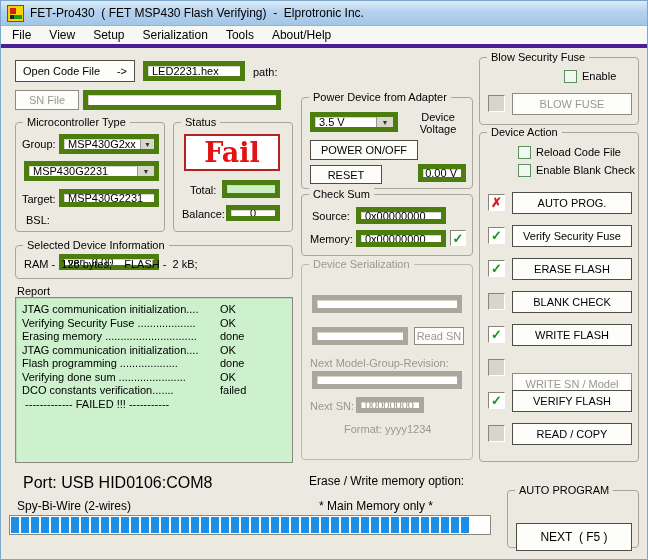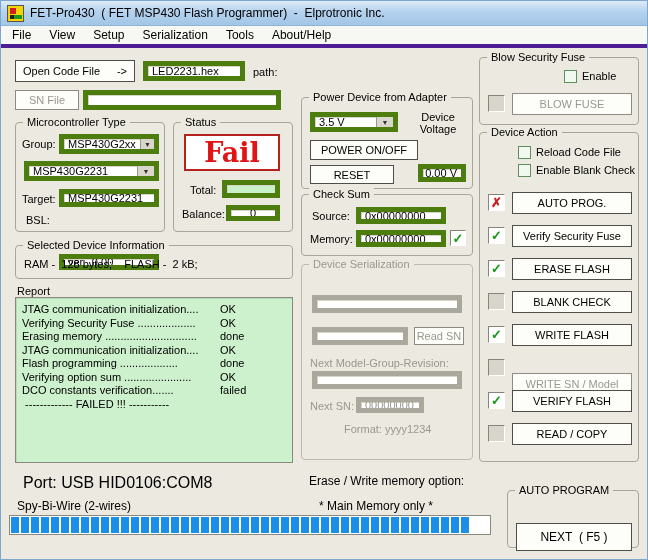--- a/index.html
+++ b/index.html
@@ -83,21 +83,21 @@
 <body>
 
 <div class="window">
 
   <div class="titlebar">
     <div class="app-icon">
       <div class="r"></div>
         <div class="g"></div>
         <div class="k"></div>
     </div>
-    <div class="title-text">FET-Pro430  ( FET MSP430 Flash Programmer)  -  Elprotronic Inc.</div>
+    <div class="title-text">FET-Pro430  ( FET MSP430 Flash Verifying)  -  Elprotronic Inc.</div>
   </div>
 
   <div class="menubar">
     <span class="menu-item">File</span>
     <span class="menu-item">View</span>
     <span class="menu-item">Setup</span>
     <span class="menu-item">Serialization</span>
     <span class="menu-item">Tools</span>
     <span class="menu-item">About/Help</span>
   </div>
@@ -163,42 +163,42 @@
       </div>
       <div class="r-row">
         <span class="r-label">JTAG communication initialization....</span>
           <span class="r-status">OK</span>
       </div>
       <div class="r-row">
         <span class="r-label">Flash programming ...................</span>
           <span class="r-status">done</span>
       </div>
       <div class="r-row">
-        <span class="r-label">Verifying option sum ......................</span>
+        <span class="r-label">Verifying done sum ......................</span>
           <span class="r-status">OK</span>
       </div>
       <div class="r-row">
         <span class="r-label">DCO constants verification.......</span>
           <span class="r-status">failed</span>
       </div>
       <div class="r-row">
         <span class="r-label"> ------------- FAILED !!! -----------</span>
           <span class="r-status"></span>
       </div>
     </div>
 
     <div class="group" style="left:300px; top:48px; width:172px; height:92px;">
       <span class="glabel">Power Device from Adapter</span>
       <div class="field dd abs" style="left:8px; top:14px; width:88px; height:20px;">
         <span class="dd-text">3.5 V</span>
         <span class="dd-arrow">▼</span>
       </div>
       <div class="lbl abs" style="left:112px; top:13px; width:48px; text-align:center; white-space:normal;">Device Voltage</div>
       <div class="btn abs" style="left:8px; top:42px; width:108px; height:20px;">POWER ON/OFF</div>
-      <div class="btn abs" style="left:8px; top:67px; width:84px; height:19px;">RESET</div>
+      <div class="btn abs" style="left:8px; top:67px; width:72px; height:19px;">RESET</div>
       <div class="field abs" style="left:116px; top:66px; width:48px; height:18px; justify-content:flex-end;">0.00 V</div>
     </div>
 
     <div class="group" style="left:300px; top:145px; width:172px; height:62px;">
       <span class="glabel">Check Sum</span>
       <span class="lbl abs" style="left:10px; top:15px;">Source:</span>
       <div class="field abs" style="left:54px; top:12px; width:90px; height:17px;">0x00000000</div>
       <span class="lbl abs" style="left:8px; top:38px;">Memory:</span>
       <div class="field abs" style="left:54px; top:35px; width:90px; height:17px;">0x00000000</div>
       <div class="ind check abs" style="left:148px; top:35px; width:16px; height:16px;">✓</div>

